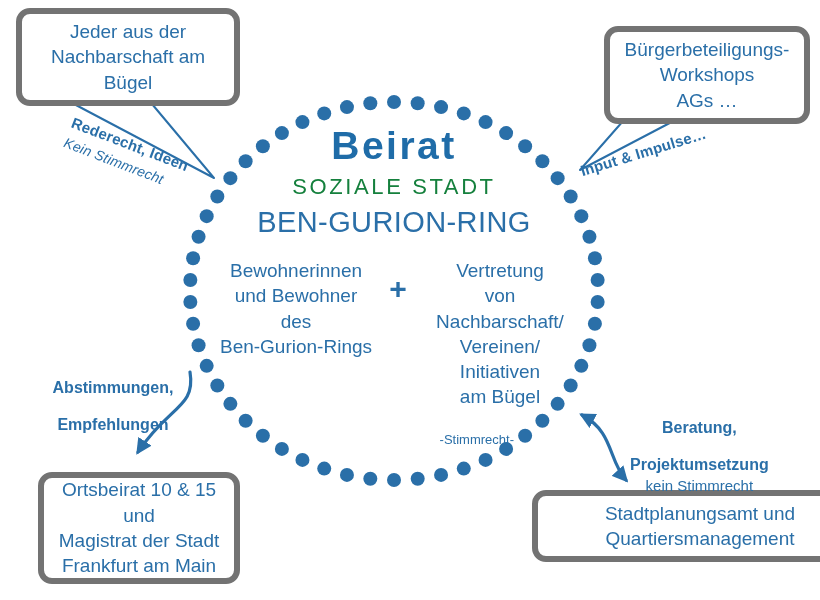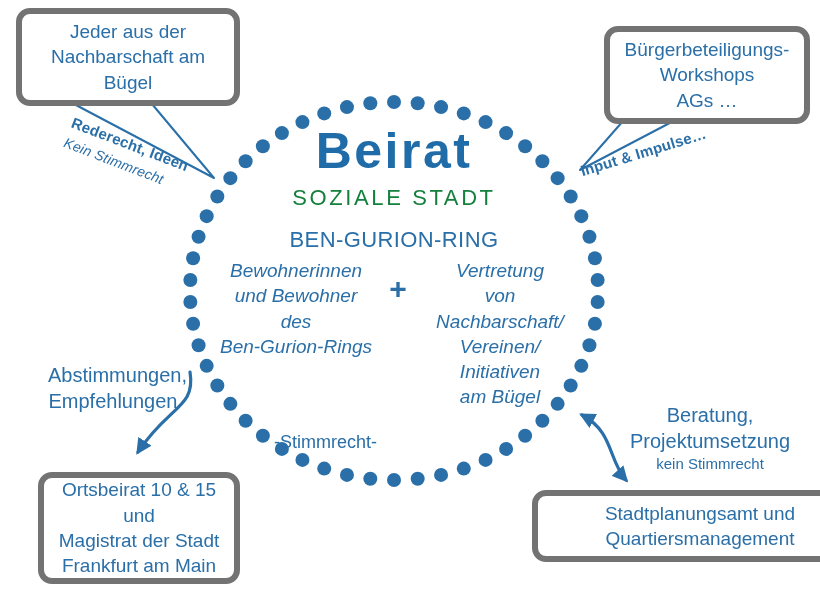--- a/index.html
+++ b/index.html
@@ -66,74 +66,73 @@
 
   
   #center-title {
     position: absolute;
     left: 234px; top: 126px;
     width: 320px;
     text-align: center;
     z-index: 4;
   }
   #title-main {
-    font-size: 50px;
+    font-size: 39px;
     font-weight: bold;
     letter-spacing: 2.5px;
     line-height: 1.0;
     color: #1F6CA8;
   }
   #title-sub1 {
     font-size: 22px;
     letter-spacing: 2.6px;
     margin-top: 10px;
     line-height: 1.1;
     color: #15803d;
   }
   #title-sub2 {
-    font-size: 22px;
+    font-size: 29px;
     letter-spacing: 0.4px;
-    margin-top: 18px;
+    margin-top: 8px;
     line-height: 1.1;
     color: #2A6FA8;
   }
 
   #center-columns {
     position: absolute;
     left: 212px; top: 258px;
     width: 372px;
     display: flex;
     align-items: flex-start;
     justify-content: center;
     z-index: 4;
   }
   .col {
     width: 168px;
     text-align: center;
     font-size: 19px;
     line-height: 1.33;
     color: #2A6FA8;
-    font-style: italic;
   }
   .col .line { white-space: nowrap; }
   #plus-sign {
     width: 36px;
     text-align: center;
     font-size: 30px;
     font-weight: bold;
     color: #2A6FA8;
     line-height: 1;
     margin-top: 16px;
   }
   #stimmrecht-label {
     position: absolute;
     left: 274px; top: 432px;
     width: 240px;
-    text-align: left;
-    font-size: 18px;
+    text-align: right;
+    font-size: 13px;
     color: #2A6FA8;
     z-index: 4;
   }
 
   
   .rot-label {
     position: absolute;
     white-space: nowrap;
     color: #2A6FA8;
     z-index: 6;
@@ -156,21 +155,21 @@
   }
 
   
   .flat-label {
     position: absolute;
     white-space: nowrap;
     color: #2A6FA8;
     z-index: 6;
     line-height: 1.3;
   }
-  .flat-label .b { font-size: 20px; font-weight: normal; }
+  .flat-label .b { font-size: 16px; font-weight: bold; margin-top: 16px; }
   .flat-label .n { font-size: 15px; font-weight: normal; }
 
   #label-abstimmungen {
     left: 48px; top: 362px;
     text-align: center;
     width: 130px;
   }
   #label-beratung {
     left: 630px; top: 402px;
     text-align: center;

